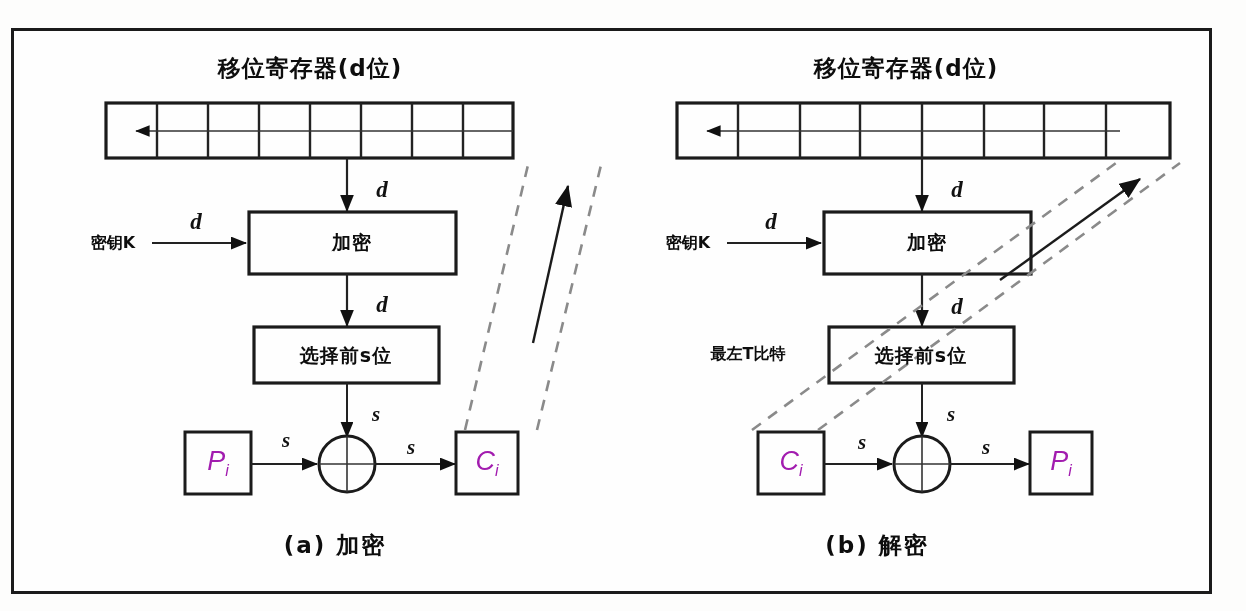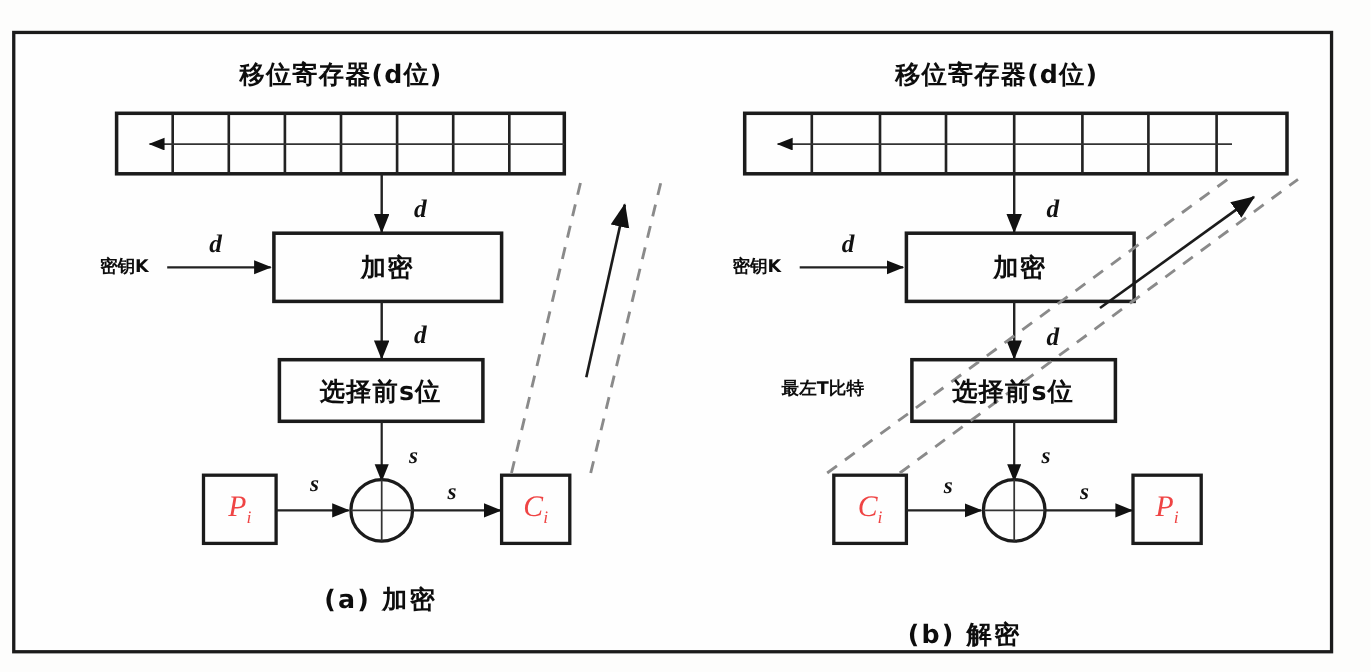--- a/index.html
+++ b/index.html
@@ -42,21 +42,21 @@
   .cjk {
     font-family: "DejaVu Sans", "Liberation Sans", sans-serif;
     font-weight: bold;
     color: #0d0d0d;
   }
   .title-cjk {
     font-size: 23px;
     letter-spacing: 1px;
   }
   .box-cjk {
-    font-size: 23px;
+    font-size: 19px;
     letter-spacing: 1px;
   }
   .small-cjk {
     font-size: 16px;
     letter-spacing: 0px;
   }
   .caption-cjk {
     font-size: 23px;
     letter-spacing: 2px;
   }
@@ -68,25 +68,25 @@
     color: #111;
   }
   .ital-sm {
     font-family: "Liberation Serif", "DejaVu Serif", serif;
     font-style: italic;
     font-weight: bold;
     font-size: 21px;
     color: #111;
   }
   .varbox {
-    font-family: Liberation Serif, serif;
+    font-family: Liberation Sans, sans-serif;
     font-style: italic;
     font-weight: normal;
     font-size: 27px;
-    color: #ef4444;
+    color: #a21caf;
   }
   .sub {
     font-size: 16px;
     vertical-align: sub;
     font-style: italic;
   }
   .ctr {
     transform: translate(-50%, -50%);
   }
 </style>
@@ -210,21 +210,21 @@
   <div class="lbl ital-sm ctr" style="left:376px; top:414px;">s</div>
 
   <div class="lbl varbox ctr" style="left:218px; top:463px;"><span>P</span><span class="sub">i</span></div>
 
   <div class="lbl ital-sm ctr" style="left:286px; top:440px;">s</div>
 
   <div class="lbl ital-sm ctr" style="left:411px; top:447px;">s</div>
 
   <div class="lbl varbox ctr" style="left:487px; top:463px;"><span>C</span><span class="sub">i</span></div>
 
-  <div class="lbl cjk caption-cjk ctr" style="left:346px; top:545px;">(a) 加密</div>
+  <div class="lbl cjk caption-cjk ctr" style="left:335px; top:545px;">(a) 加密</div>
 
   <div class="lbl cjk title-cjk ctr" style="left:906px; top:68px;">移位寄存器(d位)</div>
 
   <div class="lbl ital ctr" style="left:957px; top:190px;">d</div>
 
   <div class="lbl cjk small-cjk ctr" style="left:688px; top:243px;"><span>密钥K</span></div>
 
   <div class="lbl ital ctr" style="left:771px; top:222px;">d</div>
 
   <div class="lbl cjk box-cjk ctr" style="left:927px; top:243px;">加密</div>
@@ -238,15 +238,15 @@
   <div class="lbl ital-sm ctr" style="left:951px; top:414px;">s</div>
 
   <div class="lbl varbox ctr" style="left:791px; top:463px;"><span>C</span><span class="sub">i</span></div>
 
   <div class="lbl ital-sm ctr" style="left:862px; top:442px;">s</div>
 
   <div class="lbl ital-sm ctr" style="left:986px; top:447px;">s</div>
 
   <div class="lbl varbox ctr" style="left:1061px; top:463px;"><span>P</span><span class="sub">i</span></div>
 
-  <div class="lbl cjk caption-cjk ctr" style="left:877px; top:577px;">(b) 解密</div>
+  <div class="lbl cjk caption-cjk ctr" style="left:877px; top:545px;">(b) 解密</div>
 
 </div>
 
 </body></html>

